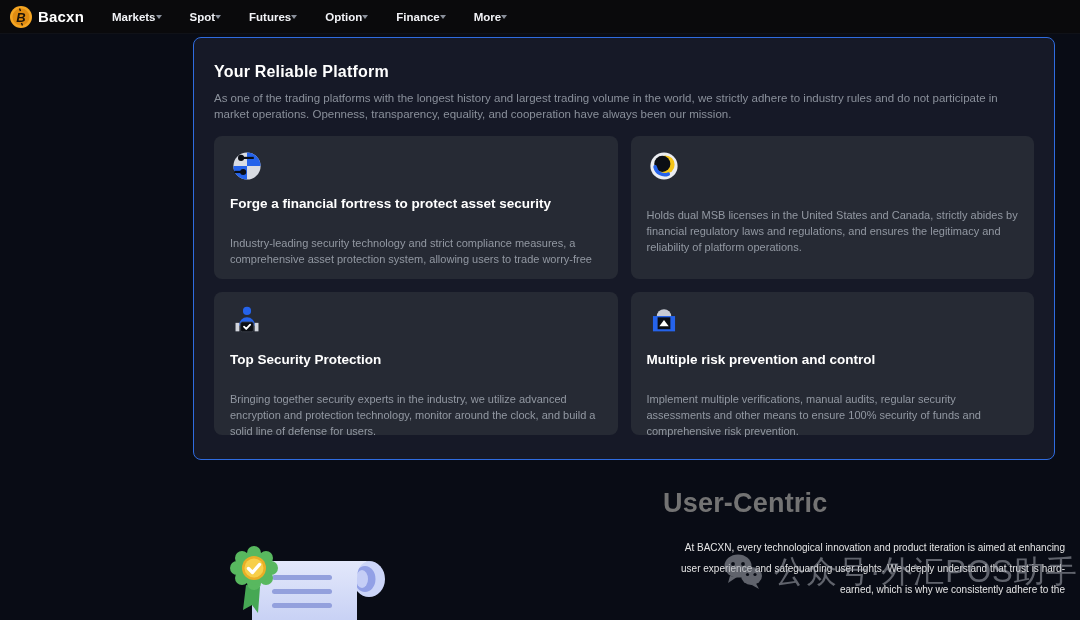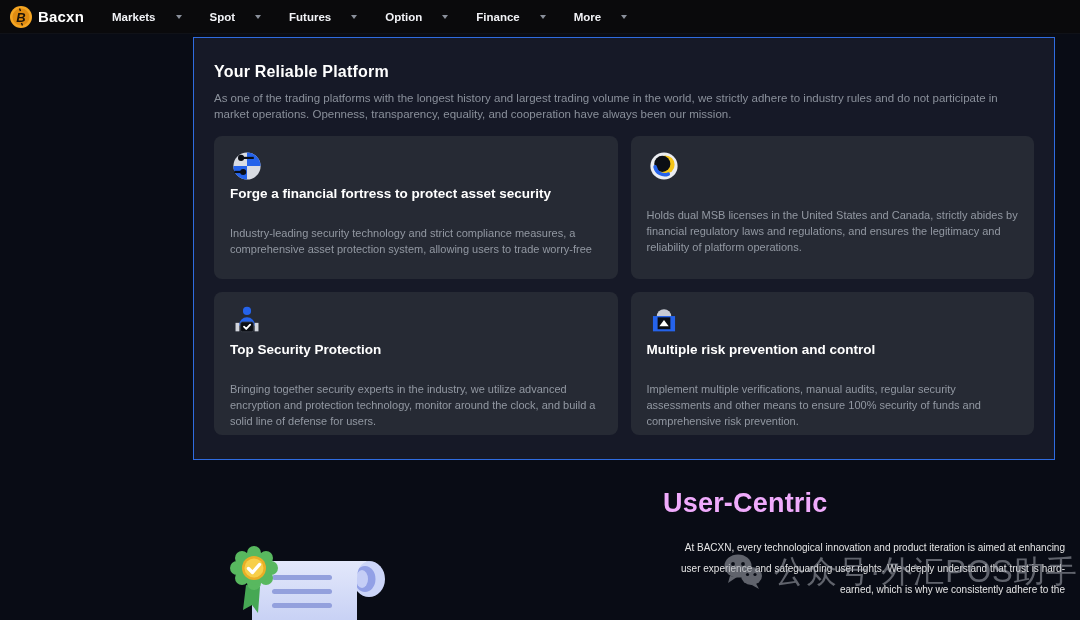--- a/index.html
+++ b/index.html
@@ -14,68 +14,68 @@
   
   .topnav {
     height:34px; background:#0a0a0c;
     display:flex; align-items:center;
     padding:0 10px; gap:0;
     border-bottom:1px solid #101218;
   }
   .brand { display:flex; align-items:center; gap:6px; cursor:pointer; margin-right:14px; }
   .brand-name { font-size:15px; font-weight:700; color:#fff; letter-spacing:.2px; }
   .nav-item {
-    display:flex; align-items:center; gap:20px;
+    display:flex; align-items:center; gap:0;
     padding:8px 14px; height:34px; cursor:pointer;
     font-size:11.5px; font-weight:600; color:#f2f3f7;
   }
   .caret {
     width:0; height:0; margin-top:1px;
     border-left:3.5px solid transparent;
     border-right:3.5px solid transparent;
     border-top:4px solid #8a909b;
   }
 
   
   .panel {
     position:absolute; left:193px; top:37px;
     width:862px; height:423px;
     background:#161927;
     border:1.5px solid #2f6ce0;
-    border-radius:0;
+    border-radius:8px;
   }
   .panel-title {
     margin:25px 20px 0;
     font-size:16px; font-weight:700; color:#ffffff; letter-spacing:.2px;
   }
   .panel-subtitle {
     margin:9px 20px 8px;
     font-size:11.5px; line-height:16px; color:#8a909b;
     max-width:830px;
   }
   .card-grid {
     display:grid; grid-template-columns:1fr 1fr;
     gap:13px; margin:14px 14px 0; padding:0 6px;
   }
   .card {
     background:#262a34; border-radius:8px;
     height:143px; padding:13px 16px;
   }
   .card-icon { width:34px; height:34px; display:block; }
   .card-title {
-    margin-top:3px; font-size:13.5px; font-weight:700; color:#ffffff;
+    margin-top:13px; font-size:13.5px; font-weight:700; color:#ffffff;
   }
   .card-desc {
     margin-top:24px; font-size:11px; line-height:16px; color:#9298a2;
     max-width:392px;
   }
 
   
   .user-centric { position:absolute; left:663px; top:488px; width:402px; }
-  .uc-title { font-size:27px; font-weight:700; color:#f0abfc; letter-spacing:.2px; }
+  .uc-title { font-size:27px; font-weight:700; color:#737373; letter-spacing:.2px; }
   .uc-paragraph {
     margin-top:18px; font-size:10px; line-height:21px; color:#e5e5e5;text-align:right;
   }
 
   .illustration { position:absolute; left:228px; top:545px; }
 
   
   .watermark {
     position:absolute; left:722px; top:551px;
     display:flex; align-items:center; gap:10px;

